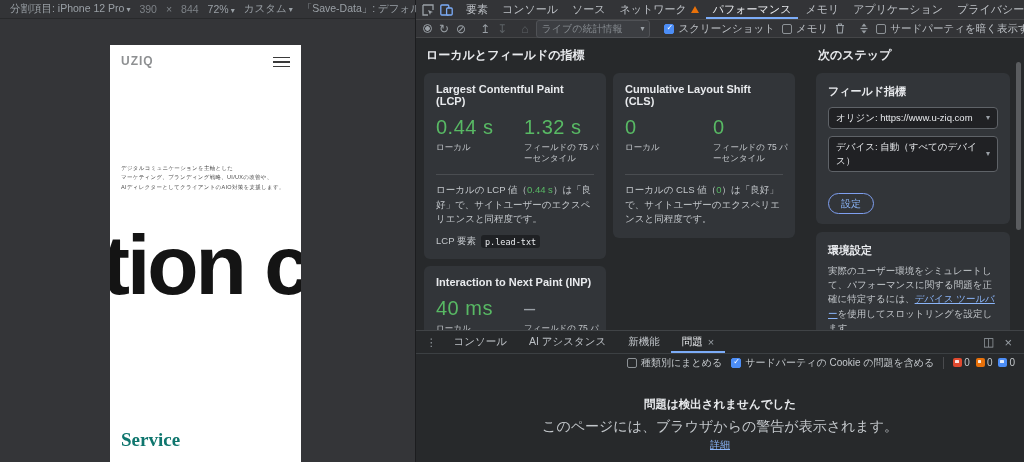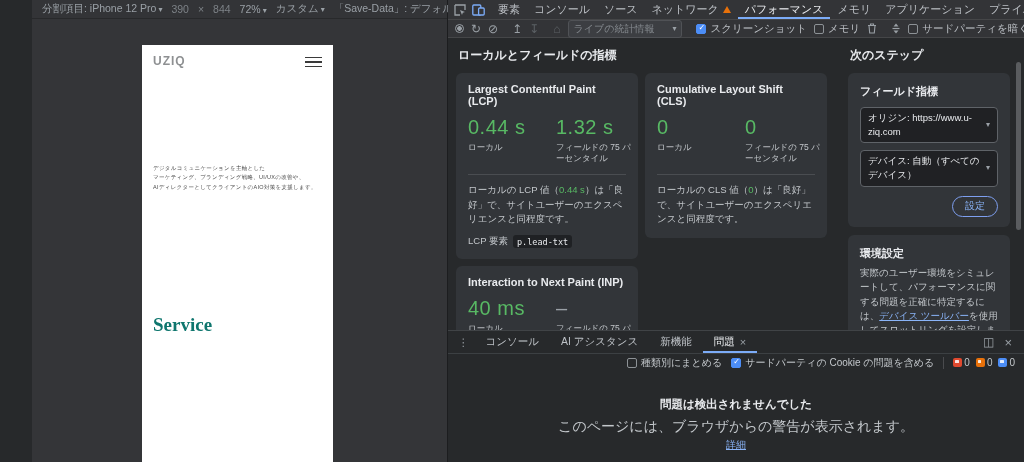--- a/index.html
+++ b/index.html
@@ -1,20 +1,20 @@
 <!DOCTYPE html>
 <html><head>
 <meta charset="utf-8">
 <style>
   * { margin:0; padding:0; box-sizing:border-box; }
   body { background:#1a1a1a; font-family:"Liberation Sans", sans-serif; }
   .app { width:1024px; height:462px; display:flex; overflow:hidden; background:#27292b; position:relative; }
 
   
-  .left-pane { width:416px; min-width:416px; display:flex; flex-direction:column; background:#343538; border-right:1px solid #1c1d1f;margin-left:32px; }
+  .left-pane { width:416px; min-width:416px; display:flex; flex-direction:column; background:#343538; border-right:1px solid #1c1d1f; }
   .emu-toolbar { height:19px; display:flex; align-items:center; gap:9px; padding:0 10px; font-size:10.5px; color:#9aa0a6; background:#333437; border-bottom:1px solid #28292b; white-space:nowrap; }
   .emu-toolbar .dim { color:#7d8287; }
   .caret { font-size:8px; color:#9aa0a6; margin-left:2px; }
   .emu-spacer { flex:1; }
   .emu-canvas { flex:1; position:relative; overflow:hidden; }
   .viewport { position:absolute; left:110px; top:26px; width:191px; height:430px; background:#ffffff; overflow:hidden; display:flex; flex-direction:column; }
   .vp-header { display:flex; justify-content:space-between; align-items:center; padding:9px 11px 0 11px; }
   .vp-logo { color:#8e9092; font-weight:bold; font-size:12px; letter-spacing:1px; }
   .hamburger { display:flex; flex-direction:column; gap:3px; width:17px; padding-top:2px; }
   .hamburger span { display:block; height:1.5px; background:#3a3a3a; }
@@ -59,21 +59,21 @@
   .card-desc { font-size:9.5px; line-height:1.55; color:#c3c7cb; }
   .green { color:#58b964; }
   .element-row { margin-top:8px; font-size:9.5px; color:#c3c7cb; display:flex; align-items:center; gap:5px; }
   .chip { font-family:"DejaVu Sans Mono", monospace; font-size:8.5px; background:#1f2124; padding:1.5px 4px; border-radius:3px; color:#e8eaed; }
   .link { color:#8ab4f8; text-decoration:underline; cursor:pointer; }
 
   .sidebar-col { flex:1; padding:6px 14px 0 8px; position:relative; min-width:0; }
   .sb-card { background:#323539; border-radius:6px; padding:10px 12px; margin-bottom:8px; color:#c3c7cb; font-size:9.5px; line-height:1.5; }
   .sb-title { font-size:11px; font-weight:bold; color:#e8eaed; margin-bottom:5px; }
   .select { display:flex; justify-content:space-between; align-items:center; background:#202124; border:1px solid #5f6368; border-radius:4px; padding:3px 7px; font-size:9.5px; color:#e8eaed; margin-top:7px; cursor:pointer; }
-  .btn-row { display:flex; justify-content:flex-end; margin-top:9px; }
+  .btn-row { display:flex; justify-content:flex-start; margin-top:21px; }
   .btn-outline { border:1px solid #7e9ff0; color:#8ab4f8; border-radius:11px; padding:2.5px 12px; font-size:10px; cursor:pointer; background:transparent; }
   .scroll-thumb { position:absolute; right:3px; top:24px; width:5px; height:168px; background:#5a5c5f; border-radius:3px; }
 
   
   .drawer { height:132px; border-top:1px solid #404346; display:flex; flex-direction:column; background:#27292b; }
   .drawer-tabs { height:23px; display:flex; align-items:stretch; font-size:10.5px; color:#bdc1c6; border-bottom:1px solid #3c4043; padding:0 4px; }
   .drawer-kebab { display:flex; align-items:center; padding:0 6px; color:#9aa0a6; }
   .drawer-tab { display:flex; align-items:center; gap:5px; padding:0 11px; cursor:pointer; white-space:nowrap; }
   .drawer-tab.active { color:#eceef1; box-shadow: inset 0 -2px 0 #7cacf8; }
   .tab-close { color:#9aa0a6; font-size:11px; }
@@ -117,20 +117,21 @@
               <span></span>
               <span></span>
               <span></span>
             </span>
         </div>
         <div class="vp-intro">
           <div>デジタルコミュニケーションを主軸とした</div>
           <div>マーケティング、ブランディング戦略、UI/UXの改善や、</div>
           <div>AIディレクターとしてクライアントのAIO対策を支援します。</div>
         </div>
+        <div class="vp-hero">tion c</div>
         <div class="vp-service">Service</div>
       </div>
     </div>
   </div>
 
   <div class="devtools">
 
     <div class="dt-topbar">
       <div class="tb-icons">
         <span class="icon-btn">

